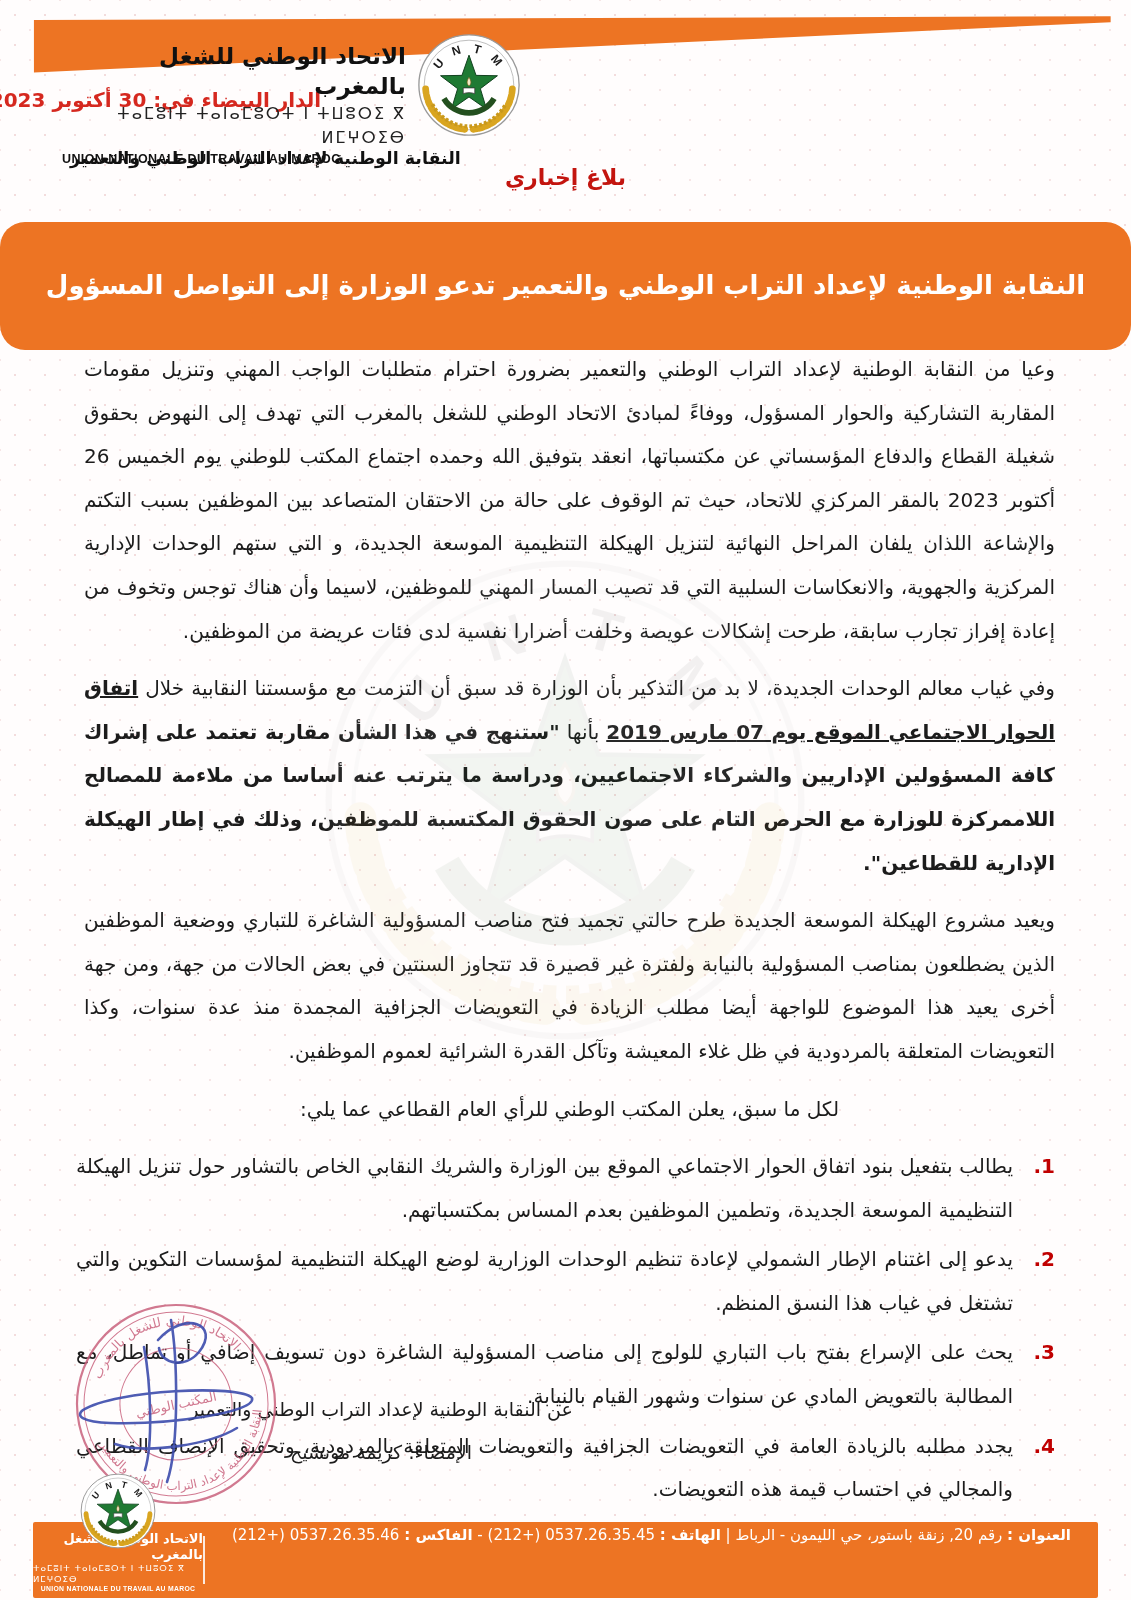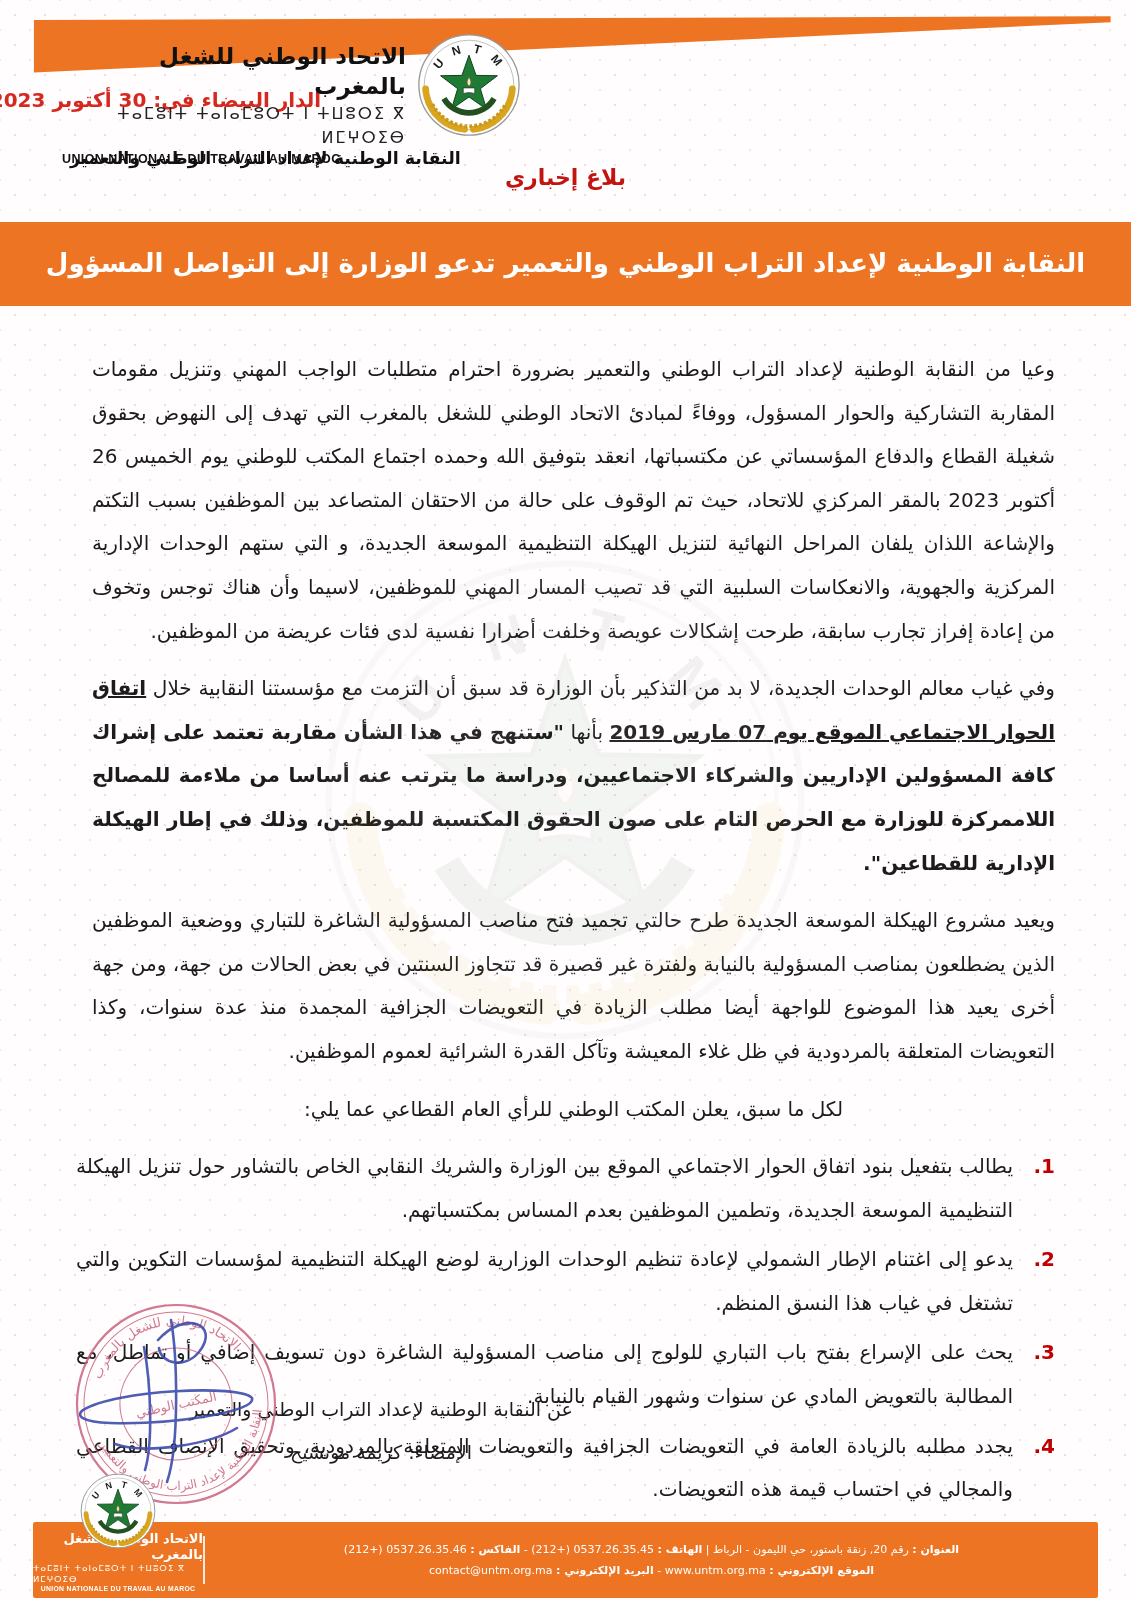--- a/index.html
+++ b/index.html
@@ -39,31 +39,31 @@
     position:absolute;top:148px;right:70px;left:70px;
     text-align:left;font-weight:bold;font-size:17.5px;color:#111;direction:rtl;
   }
   .union-name span{display:inline-block;}
   .doc-type{
     position:absolute;top:165px;left:0;right:0;text-align:center;
     color:#C3150F;font-weight:bold;font-size:22px;
   }
   
   .banner{
-    position:absolute;top:222px;left:0;right:0;height:84px;
+    position:absolute;top:222px;left:0;right:0;height:128px;
     background:#ED7423;color:#fff;text-align:center;
     display:flex;flex-direction:column;justify-content:center;gap:8px;
-    font-weight:bold;font-size:26px;line-height:1.75;
+    font-weight:bold;font-size:26px;line-height:1.75;border-radius:25px;
   }
   
   .content{
     position:absolute;top:348px;right:76px;left:76px;
     direction:rtl;font-size:20px;line-height:2.18;text-align:justify;
   }
-  .content p{margin:0 0 14px 16px;}
+  .content p{margin:0 0 14px 8px;}
   .bold{font-weight:bold;}
   .bold-underline{font-weight:bold;text-decoration:underline;}
   .list-intro{text-align:center;margin-bottom:10px;}
   .num-list{margin:0;}
   .num-item{display:flex;align-items:flex-start;margin-bottom:6px;}
   .num-marker{
     flex:0 0 36px;color:#C00000;font-weight:bold;text-align:right;
     padding-left:6px;
   }
   .num-text{flex:1;text-align:justify;}
@@ -77,22 +77,22 @@
   .stamp{position:absolute;left:45px;top:1292px;}
   
   .watermark{position:absolute;left:315px;top:550px;opacity:.05;pointer-events:none;}
   
   .footer{
     position:absolute;left:33px;right:33px;bottom:2px;height:76px;
     background:#ED7423;border-radius:2px;
     display:flex;flex-direction:row;align-items:stretch;direction:rtl;
   }
   .foot-text{
-    flex:1;display:flex;flex-direction:column;justify-content:center;gap:8px;
-    color:#fff;font-size:11px;text-align:center;padding:16px 24px;direction:rtl;
+    flex:1;display:flex;flex-direction:column;justify-content:space-between;gap:8px;
+    color:#fff;font-size:15px;text-align:center;padding:4px 24px;direction:rtl;
   }
   .foot-text .lbl{font-weight:bold;}
   .foot-sep{width:2px;background:rgba(255,255,255,.85);margin:14px 0;}
   .foot-logo{
     flex:0 0 170px;position:relative;display:flex;flex-direction:column;
     align-items:center;justify-content:flex-end;padding-bottom:4px;color:#fff;
   }
   .foot-logo-svg{position:absolute;top:-50px;left:50%;transform:translateX(-50%);}
   .foot-org-ar{font-size:13px;font-weight:bold;line-height:1.25;direction:rtl;}
   .foot-org-tif{font-size:8.5px;letter-spacing:1px;line-height:1.3;direction:ltr;}
@@ -206,27 +206,20 @@
       <div>
         <span class="lbl">العنوان :</span>
         <span>رقم 20, زنقة باستور، حي الليمون - الرباط</span>
         <span>|</span>
         <span class="lbl">الهاتف :</span>
         <span>0537.26.35.45 (+212)</span>
         <span>-</span>
         <span class="lbl">الفاكس :</span>
         <span>0537.26.35.46 (+212)</span>
       </div>
-      <div>
-        <span class="lbl">الموقع الإلكتروني :</span>
-        <span>www.untm.org.ma</span>
-        <span>-</span>
-        <span class="lbl">البريد الإلكتروني :</span>
-        <span>contact@untm.org.ma</span>
-      </div>
     </div>
     <div class="foot-sep"></div>
     <div class="foot-logo">
       <svg class="foot-logo-svg" width="78" height="78" viewBox="-55 -55 110 110" xmlns="http://www.w3.org/2000/svg">
         <use href="#untm-logo-g"></use>
       </svg>
       <div class="foot-org-ar">الاتحاد الوطني للشغل بالمغرب</div>
       <div class="foot-org-tif">ⵜⴰⵎⵓⵏⵜ ⵜⴰⵏⴰⵎⵓⵔⵜ ⵏ ⵜⵡⵓⵔⵉ ⴳ ⵍⵎⵖⵔⵉⴱ</div>
       <div class="foot-org-fr">UNION NATIONALE DU TRAVAIL AU MAROC</div>
     </div>

